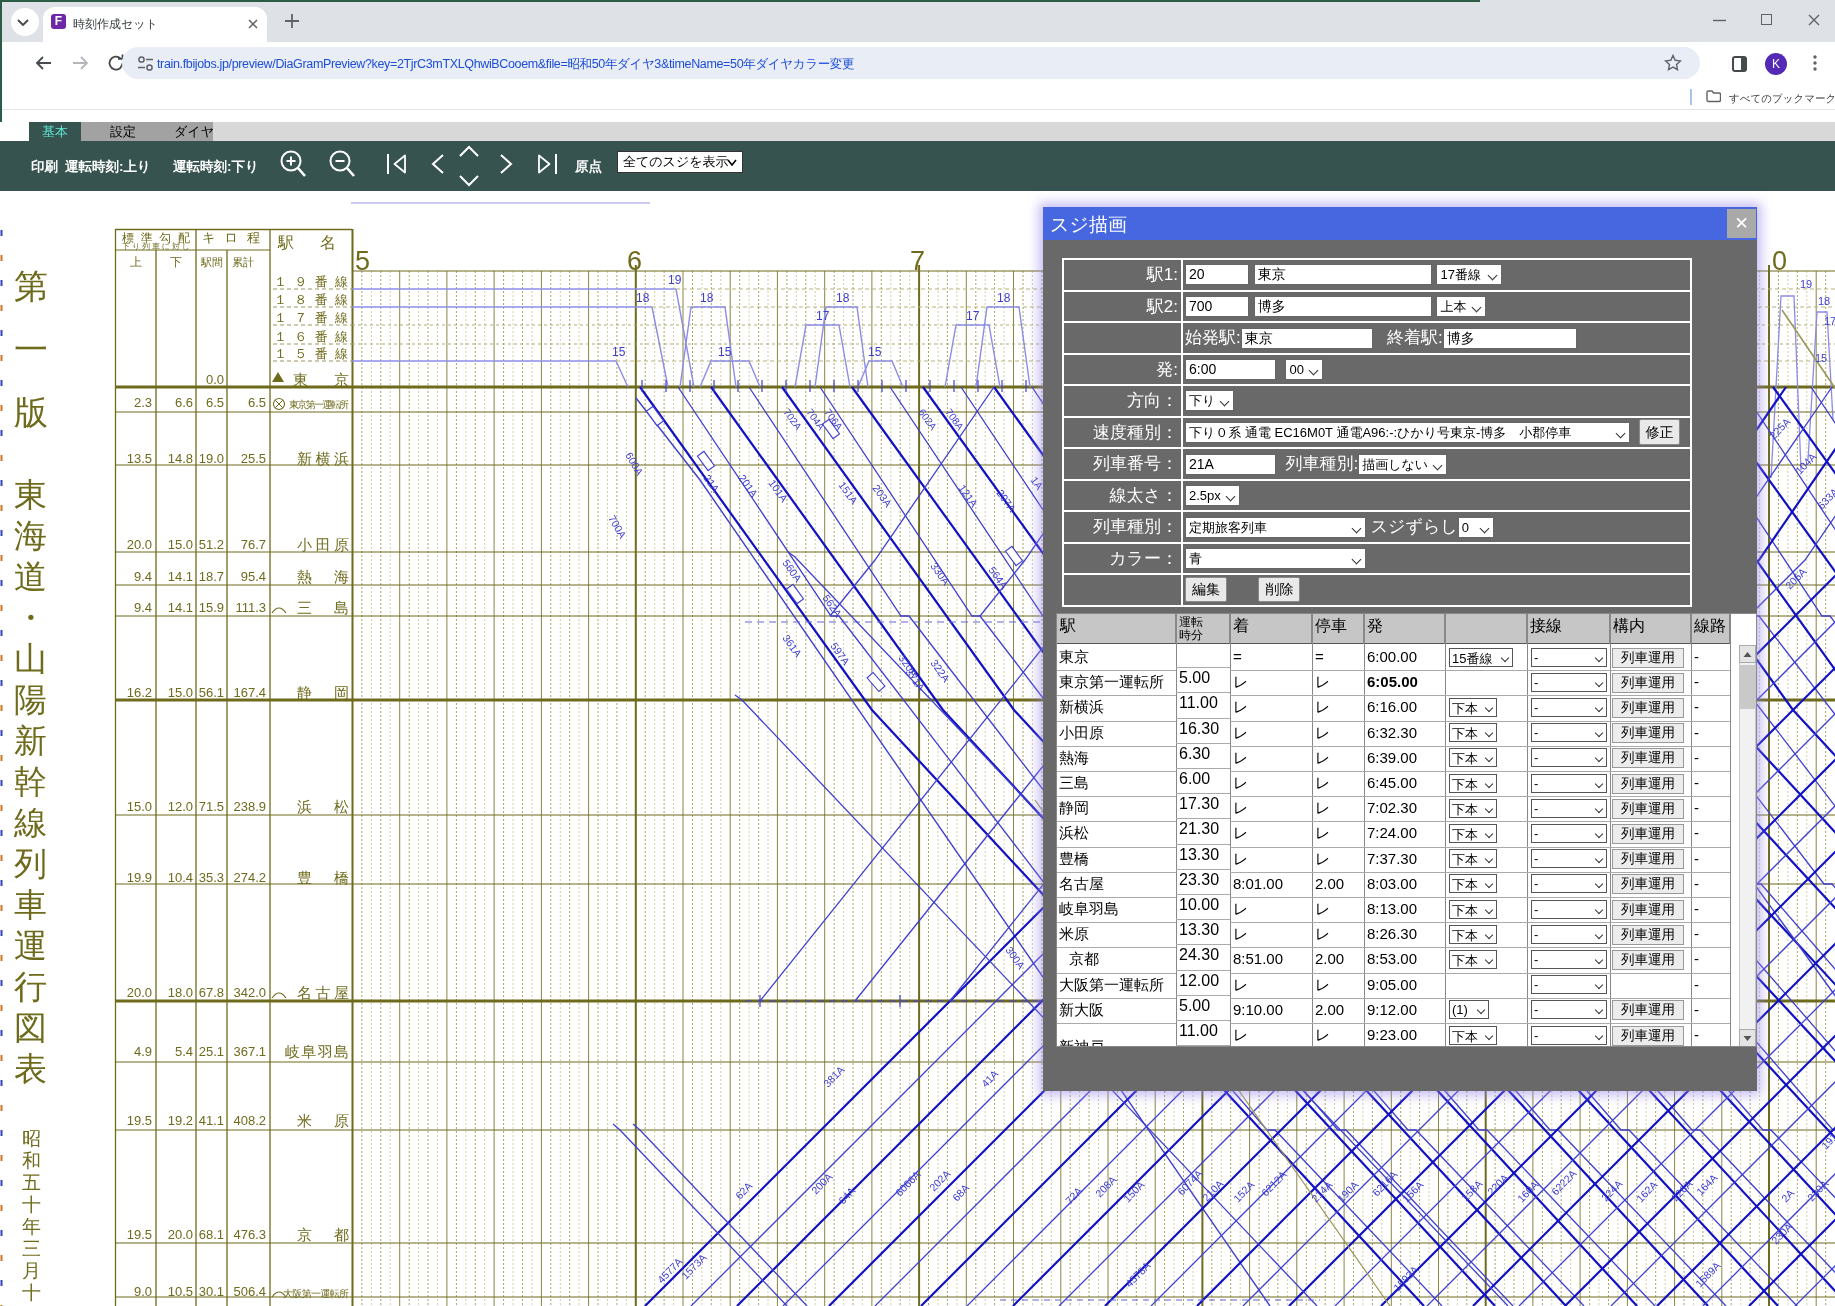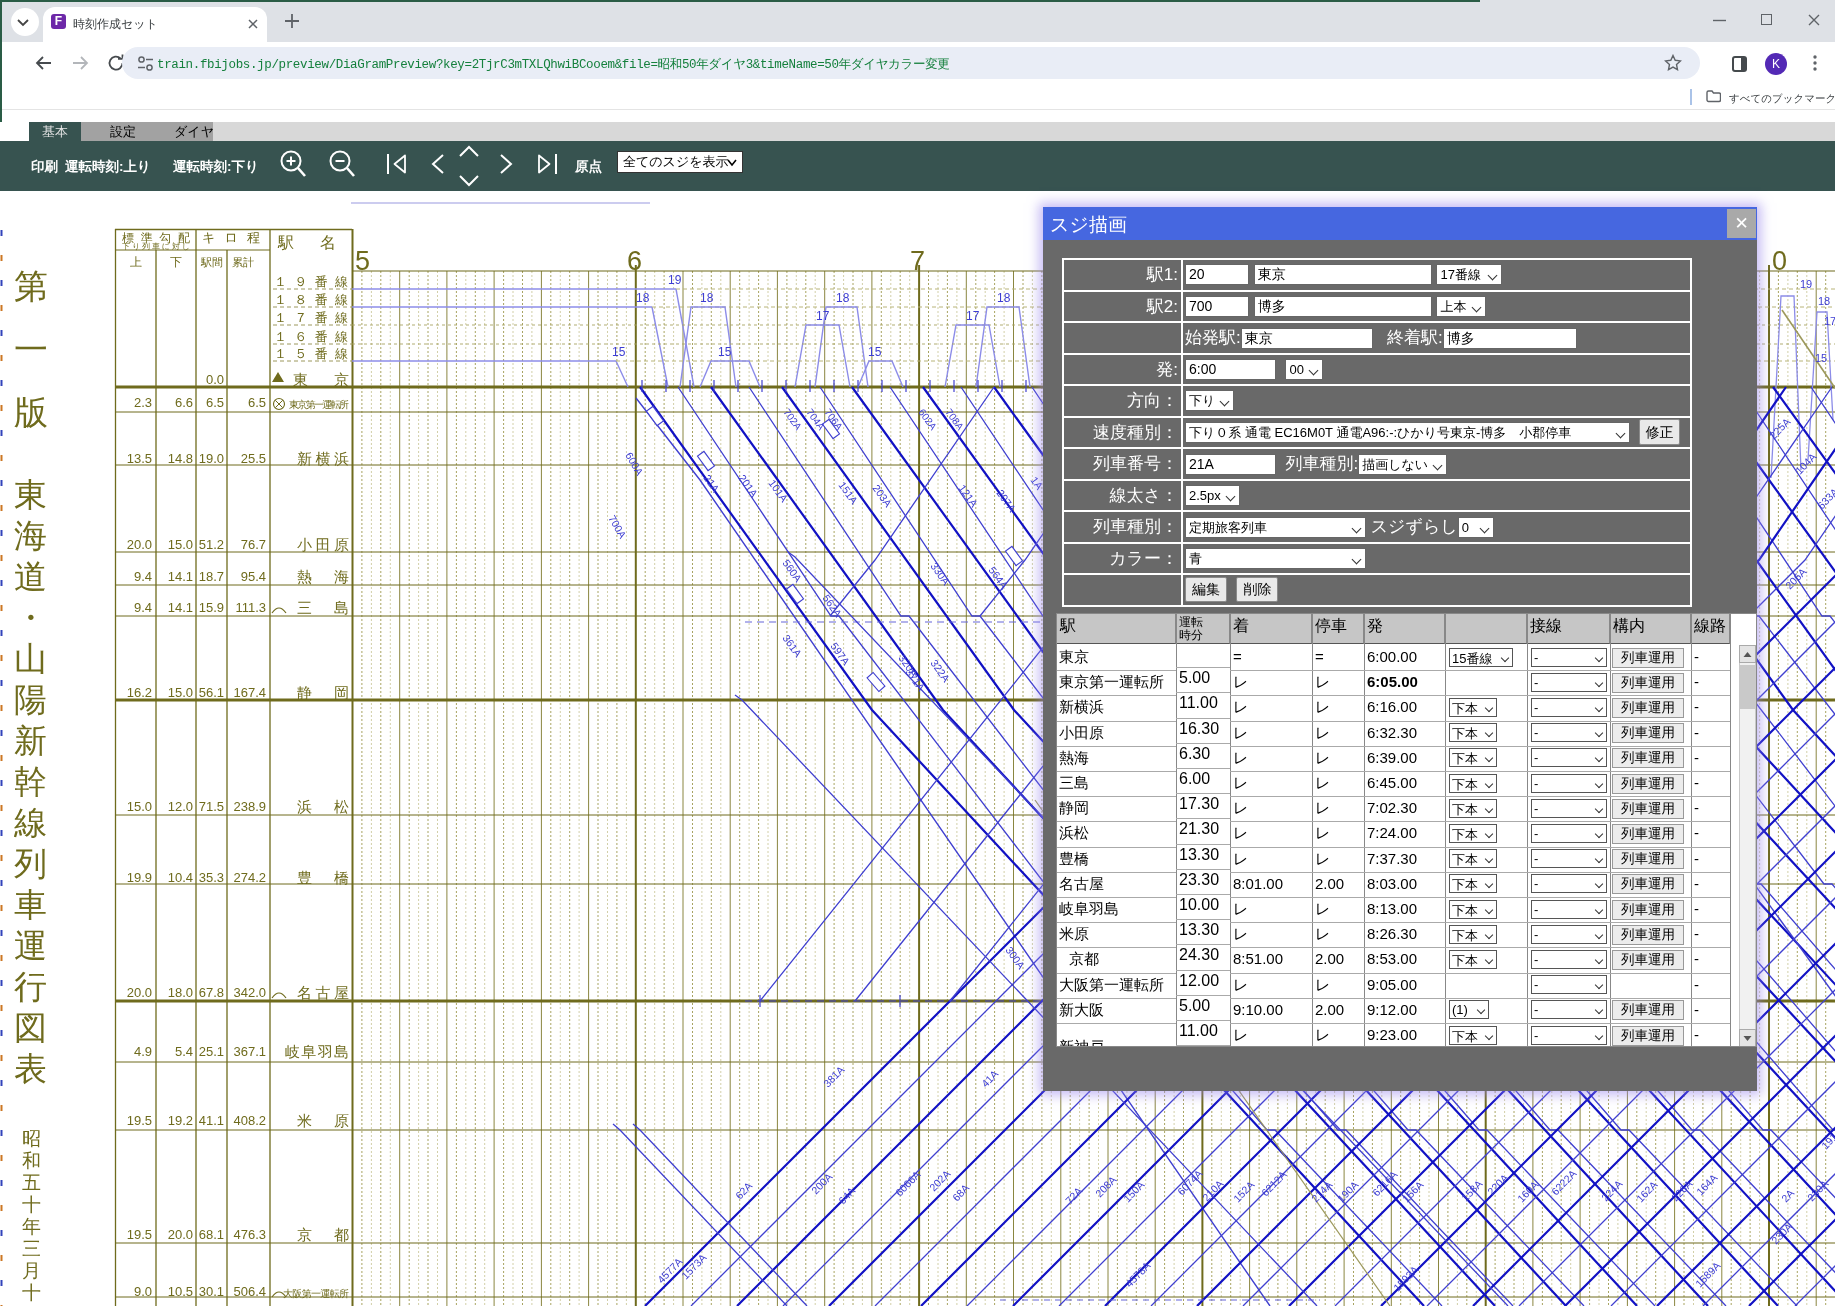--- a/index.html
+++ b/index.html
@@ -11,21 +11,21 @@
 #tab{position:absolute;left:43px;top:7px;width:224px;height:35px;background:#fff;
  border-radius:12px 12px 0 0;}
 #tab .fav{position:absolute;left:8px;top:7px;width:15px;height:15px;background:#6d28a8;
  border-radius:3px;color:#fff;font-weight:bold;font-size:12px;text-align:center;line-height:15px;}
 #tab .ttl{position:absolute;left:30px;top:9px;font-size:12px;color:#3c4043;}
 #navbar{position:absolute;left:0;top:42px;width:1835px;height:42px;background:#fff;}
 #bkbar{position:absolute;left:0;top:84px;width:1835px;height:26px;background:#fff;
  border-bottom:1px solid #e4e4e4;}
 #pill{position:absolute;left:122px;top:47px;width:1578px;height:32px;background:#e9edf6;
  border-radius:16px;}
-#pill .url{position:absolute;left:35px;top:9px;font-size:12.5px;letter-spacing:-0.35px;color:#15803d;white-space:nowrap;font-family:Liberation Mono, monospace;}
+#pill .url{position:absolute;left:35px;top:9px;font-size:12.5px;letter-spacing:-0.35px;color:#1d4ed8;white-space:nowrap;}
 #apptabs{position:absolute;left:0;top:122px;width:1835px;height:19px;background:#fff;}
 #toolbar{position:absolute;left:0;top:141px;width:1835px;height:50px;background:#375350;}
 .ttxt{position:absolute;top:158px;color:#fff;font-size:13.5px;font-weight:bold;white-space:nowrap;}
 #dlg{position:absolute;left:1043px;top:207px;width:714px;height:884px;background:#696969;
  box-shadow:0 0 11px 4px rgba(150,130,235,0.55);}
 #dlg-title{position:absolute;left:0;top:0;width:714px;height:33px;background:#4667e0;}
 #dlg-title .t{position:absolute;left:7px;top:5px;font-size:19px;color:#fff;}
 #dlg-close{position:absolute;right:1px;top:2px;width:29px;height:29px;background:#a9a9a9;
  color:#fff;font-size:17px;text-align:center;line-height:29px;}
 table.form{position:absolute;left:19px;top:51px;border-collapse:collapse;width:630px;}
@@ -110,21 +110,21 @@
     <circle cx="3" cy="3" r="1.7" fill="#5f6368"></circle>
     <circle cx="3" cy="9" r="1.7" fill="#5f6368"></circle>
     <circle cx="3" cy="15" r="1.7" fill="#5f6368"></circle>
   </svg>
 <div class="abs" style="left:1690px;top:89px;width:2px;height:16px;background:#aac3e8;"></div>
 <svg class="abs" style="left:1706px;top:90px" width="15" height="13">
     <path d="M1 2.5 a1.5 1.5 0 0 1 1.5 -1.5 H6 l1.5 2 H13 a1.5 1.5 0 0 1 1.5 1.5 V10 a1.5 1.5 0 0 1 -1.5 1.5 H2.5 A1.5 1.5 0 0 1 1 10 z" stroke="#5f6368" stroke-width="1.4" fill="none"></path>
   </svg>
 <div class="abs" style="left:1729px;top:92px;font-size:10.5px;color:#3c4043;white-space:nowrap;">すべてのブックマーク</div>
 <div id="apptabs">
-    <div class="abs" style="left:29px;top:0;width:52px;height:19px;background:#375350;color:#e5e5e5;font-size:13px;text-align:center;line-height:19px;">基本</div>
+    <div class="abs" style="left:29px;top:0;width:52px;height:19px;background:#375350;color:#5eead4;font-size:13px;text-align:center;line-height:19px;">基本</div>
     <div class="abs" style="left:81px;top:0;width:132px;height:19px;background:#a2a2a2;"></div>
     <div class="abs" style="left:213px;top:0;width:1622px;height:19px;background:#d8d8d8;"></div>
     <div class="abs" style="left:95px;top:0;width:56px;height:19px;color:#000;font-size:13px;text-align:center;line-height:19px;">設定</div>
     <div class="abs" style="left:164px;top:0;width:60px;height:19px;color:#000;font-size:13px;text-align:center;line-height:19px;">ダイヤ</div>
   </div>
 <div id="toolbar"></div>
 <div class="ttxt" style="left:31px;">印刷</div>
 <div class="ttxt" style="left:65px;">運転時刻:上り</div>
 <div class="ttxt" style="left:173px;">運転時刻:下り</div>
 <svg class="abs" style="left:278px;top:148px" width="30" height="32">
@@ -733,21 +733,21 @@
         <tr>
           <td class="lb">列車種別：</td>
           <td><span class="sel" style="width:181px;font-size:13px;">定期旅客列車</span> スジずらし<span class="sel" style="width:36px;font-size:13px;">0</span></td>
         </tr>
         <tr>
           <td class="lb">カラー：</td>
           <td><span class="sel" style="width:181px;font-size:13px;">青</span></td>
         </tr>
         <tr>
           <td class="lb"></td>
-          <td><span class="btn" style="width:42px;height:25px;line-height:23px;">編集</span>&nbsp;&nbsp;<span class="btn" style="width:42px;height:25px;line-height:23px;">削除</span></td>
+          <td><span class="btn" style="width:42px;height:25px;line-height:23px;">編集</span>&nbsp;&nbsp;<span class="btn" style="width:42px;height:25px;line-height:23px;margin-left:22px;">削除</span></td>
         </tr>
       </tbody>
     </table>
     <div id="dtable">
       <div class="hd" style="left:0px;width:119px;">駅</div>
       <div class="hd" style="left:119px;width:54px;font-size:12px;line-height:13px;">運転<br>時分</div>
       <div class="hd" style="left:173px;width:82px;">着</div>
       <div class="hd" style="left:255px;width:52px;">停車</div>
       <div class="hd" style="left:307px;width:81px;">発</div>
       <div class="hd" style="left:388px;width:82px;"></div>

